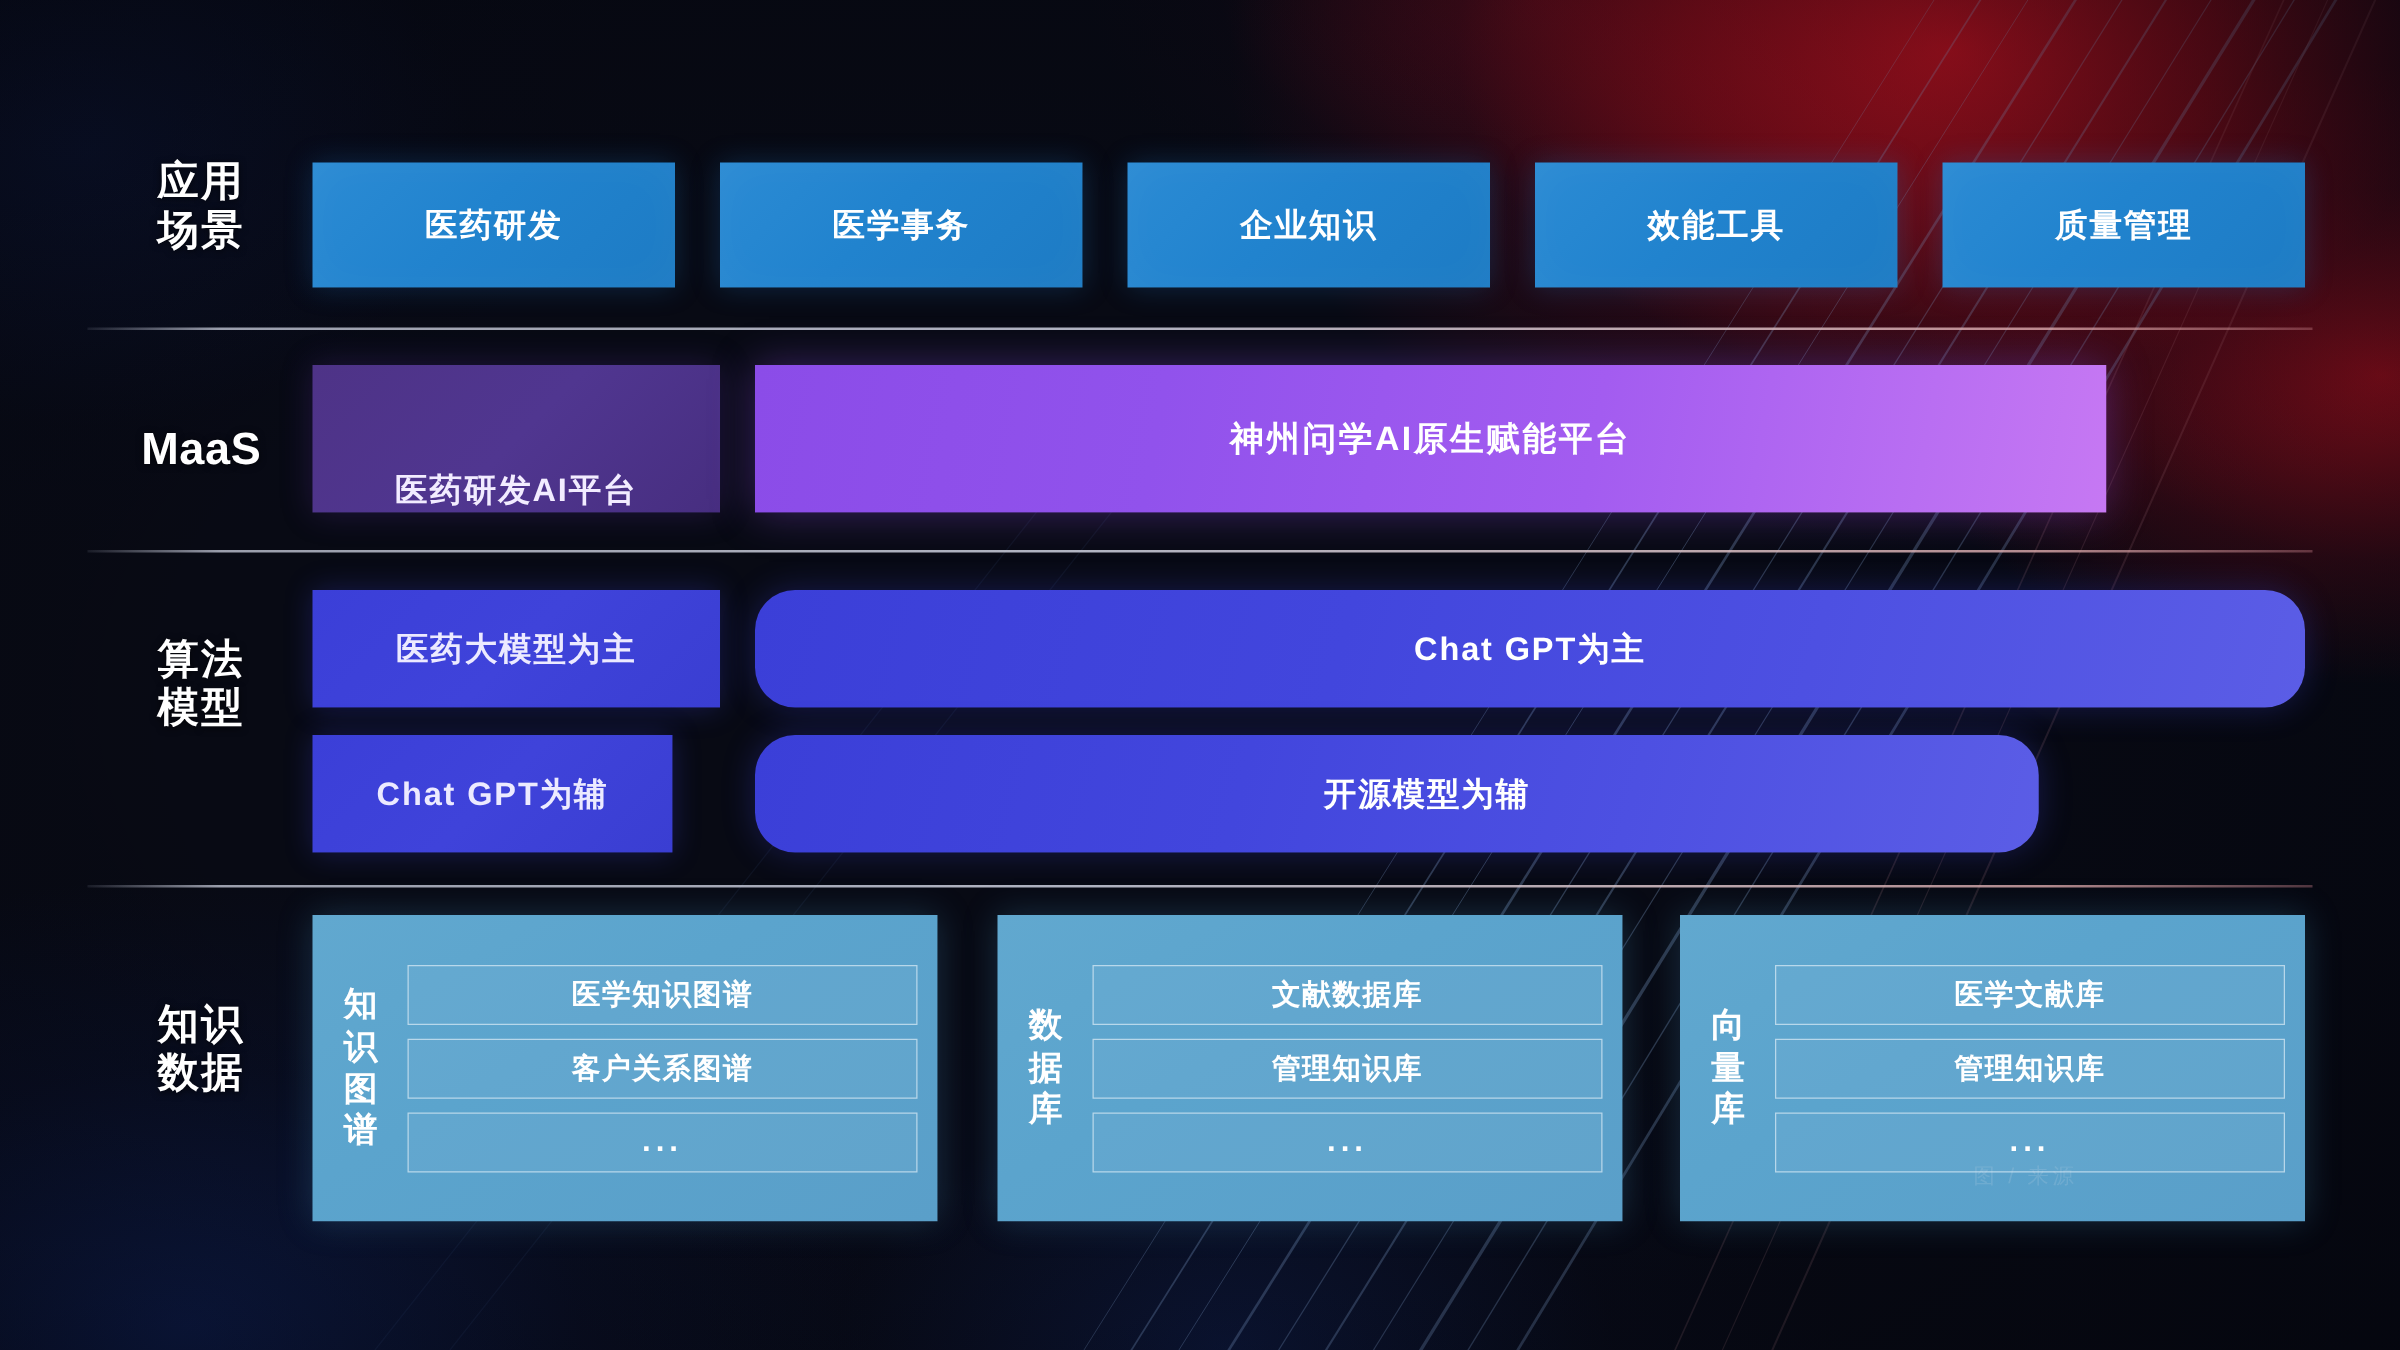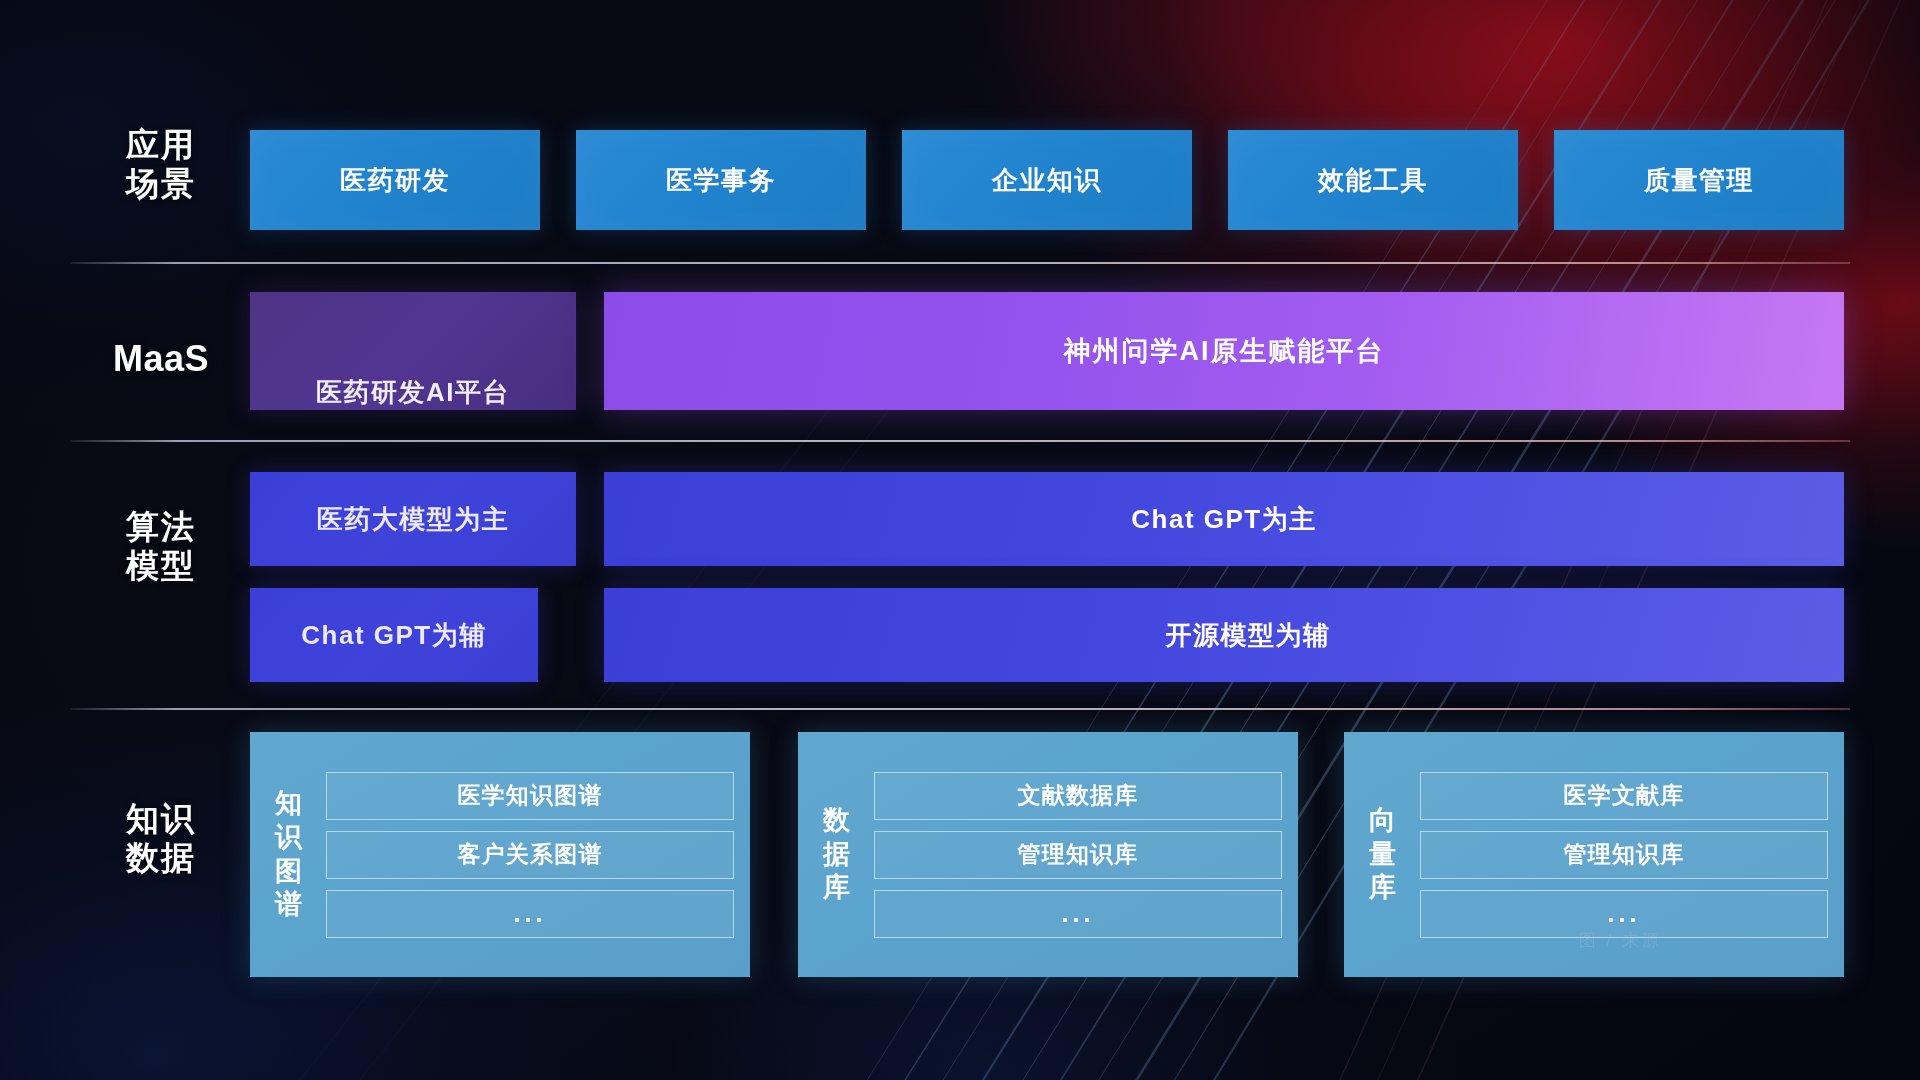--- a/index.html
+++ b/index.html
@@ -115,20 +115,21 @@
     color: #eceaff; font-size: 26px; font-weight: bold; letter-spacing: 1.5px;
     box-shadow: 0 0 22px rgba(60,65,215,0.30);
   }
   .algo-right {
     position: absolute;
     height: 94px;
     background: linear-gradient(105deg, #3b3fd8 0%, #4246dd 38%, #4d50e2 68%, #5b5de6 100%);
     display: flex; align-items: center; justify-content: center;
     color: #ffffff; font-size: 26px; font-weight: bold; letter-spacing: 1.5px;
     box-shadow: 0 0 26px rgba(60,65,215,0.30);
+    border-radius: 32px;
   }
 
   
   .kd-panel {
     position: absolute;
     height: 245px;
     background: linear-gradient(150deg, #61a8cf 0%, #5ba4cd 40%, #5a9fc9 100%);
     display: flex;
     align-items: center;
     box-shadow: 0 0 26px rgba(70,150,200,0.26);
@@ -242,42 +243,42 @@
 
   <div class="divider" style="top:262px;"></div>
 
   <div class="row-label latin" style="left:72px; top:338px;">
     <div>MaaS</div>
   </div>
 
   <div class="maas-left" style="left:250px; top:292px; width:326px;">
     <span>医药研发AI平台</span>
   </div>
-  <div class="maas-right" style="left:604px; top:292px; width:1240px;">
+  <div class="maas-right" style="left:604px; top:292px; width:1081px;">
     <span>神州问学AI原生赋能平台</span>
   </div>
 
   <div class="divider" style="top:440px;"></div>
 
   <div class="row-label cjk" style="left:72px; top:508px;">
     <div>算法</div>
     <div>模型</div>
   </div>
 
   <div class="algo-left" style="left:250px; top:472px; width:326px;">
     <span>医药大模型为主</span>
   </div>
   <div class="algo-right" style="left:604px; top:472px; width:1240px;">
     <span>Chat GPT为主</span>
   </div>
 
   <div class="algo-left" style="left:250px; top:588px; width:288px;">
     <span>Chat GPT为辅</span>
   </div>
-  <div class="algo-right" style="left:604px; top:588px; width:1240px;padding-left:48px;">
+  <div class="algo-right" style="left:604px; top:588px; width:1027px;padding-left:48px;">
     <span>开源模型为辅</span>
   </div>
 
   <div class="divider" style="top:708px;"></div>
 
   <div class="row-label cjk" style="left:72px; top:800px;">
     <div>知识</div>
     <div>数据</div>
   </div>
 

